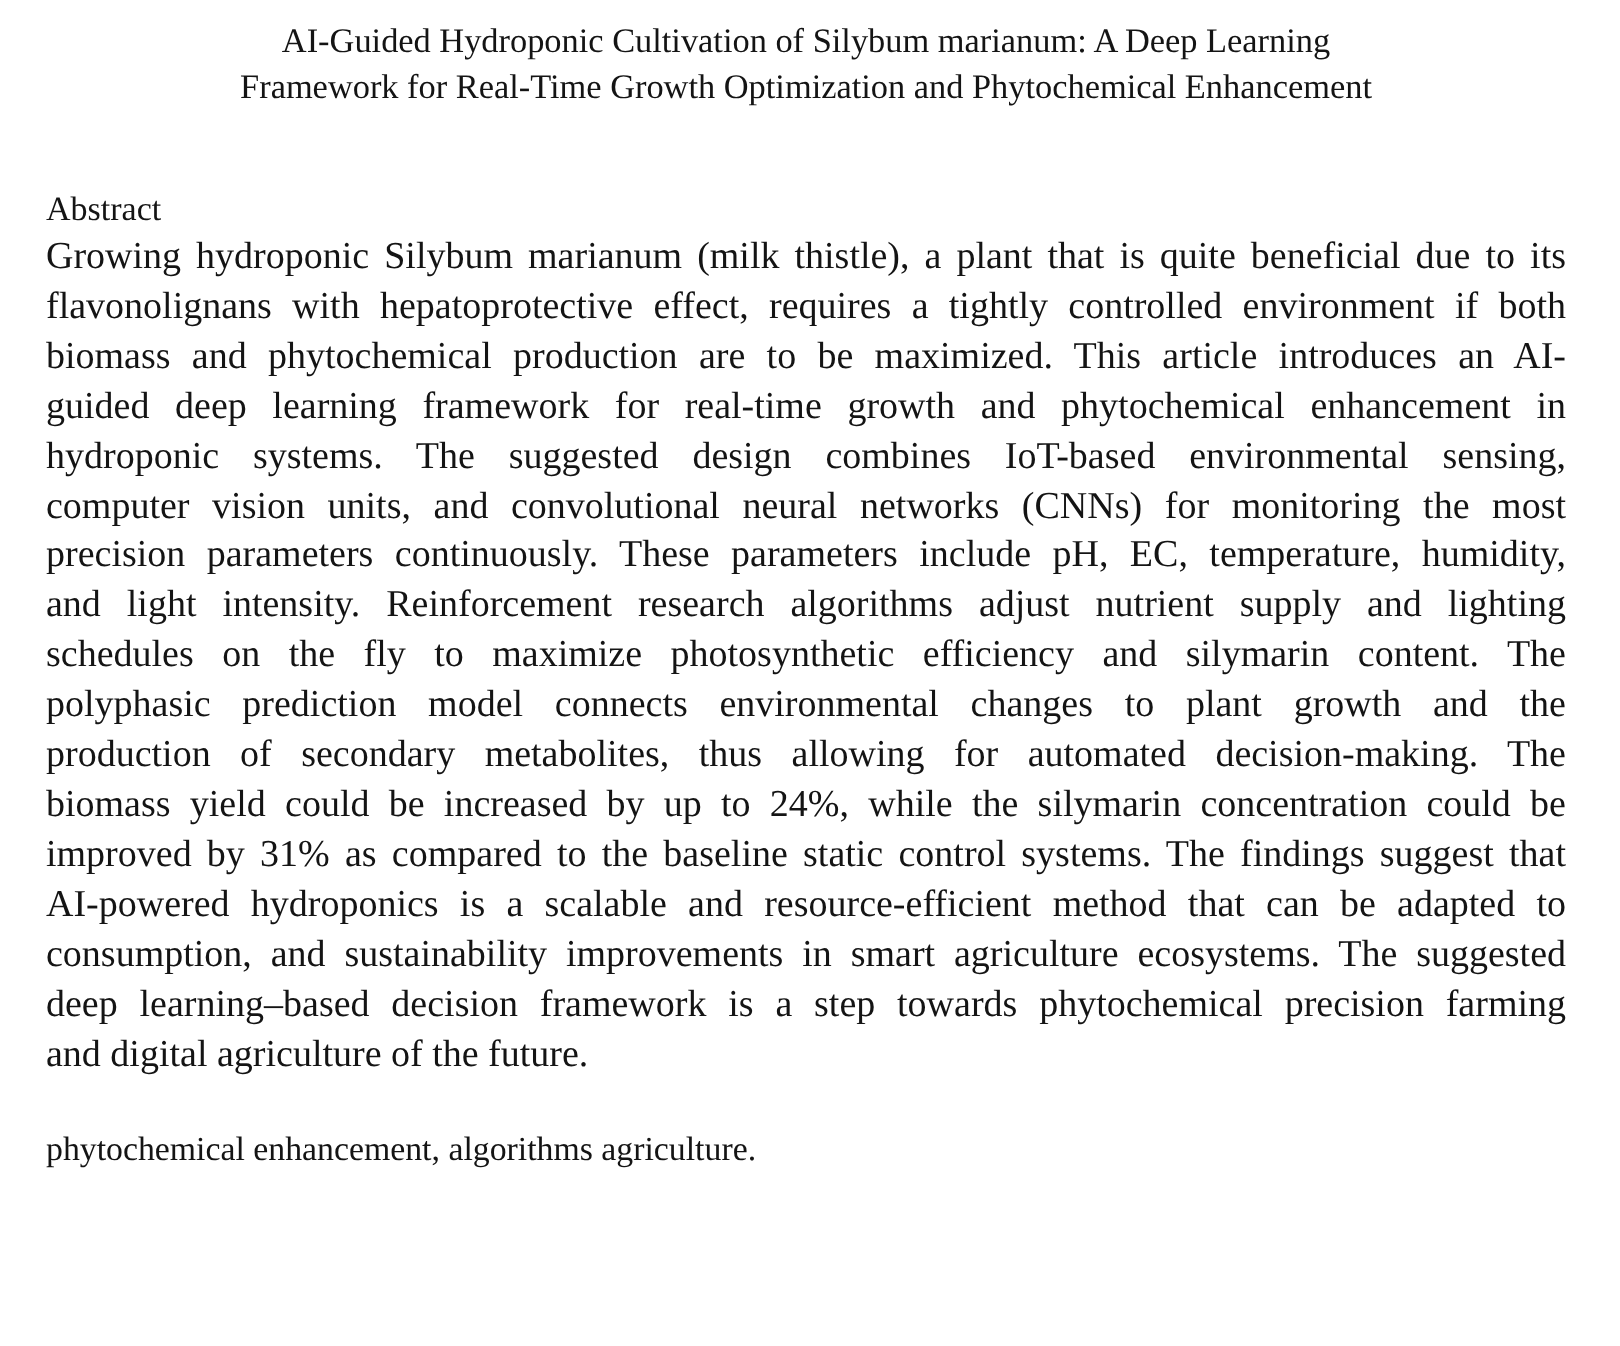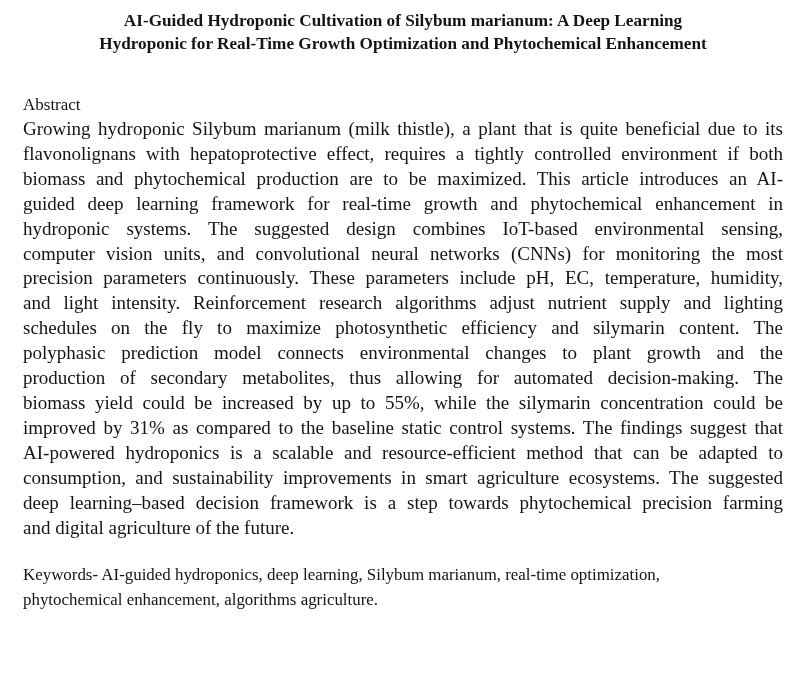--- a/index.html
+++ b/index.html
@@ -10,21 +10,21 @@
     font-family: "Liberation Serif", "DejaVu Serif", serif;
   }
   .page {
     width: 810px; height: 673px;
     padding: 10px 27px 0 23px;
     background: #ffffff;
     color: #141414;
   }
   .title-block {
     text-align: center;
-    font-weight: bold;
+    font-weight: normal;
     font-size: 17.2px;
   }
   .title-line {
     line-height: 22.5px;
   }
   .abstract-heading {
     margin-top: 38px;
     font-weight: normal;
     font-size: 17px;
     line-height: 24px;
@@ -52,43 +52,42 @@
     white-space: nowrap;
   }
 </style>
 </head>
 <body>
 
 <div class="page">
 
   <div class="title-block">
     <div class="title-line">AI-Guided Hydroponic Cultivation of Silybum marianum: A Deep Learning</div>
-    <div class="title-line">Hydroponic for Real-Time Growth Optimization and Phytochemical Enhancement</div>
+    <div class="title-line">Framework for Real-Time Growth Optimization and Phytochemical Enhancement</div>
   </div>
 
   <div class="abstract-heading">Abstract</div>
 
   <div class="abstract-paragraph">
     <div class="abstract-line">Growing hydroponic Silybum marianum (milk thistle), a plant that is quite beneficial due to its</div>
     <div class="abstract-line">flavonolignans with hepatoprotective effect, requires a tightly controlled environment if both</div>
     <div class="abstract-line">biomass and phytochemical production are to be maximized. This article introduces an AI-</div>
     <div class="abstract-line">guided deep learning framework for real-time growth and phytochemical enhancement in</div>
     <div class="abstract-line">hydroponic systems. The suggested design combines IoT-based environmental sensing,</div>
     <div class="abstract-line">computer vision units, and convolutional neural networks (CNNs) for monitoring the most</div>
     <div class="abstract-line">precision parameters continuously. These parameters include pH, EC, temperature, humidity,</div>
     <div class="abstract-line">and light intensity. Reinforcement research algorithms adjust nutrient supply and lighting</div>
     <div class="abstract-line">schedules on the fly to maximize photosynthetic efficiency and silymarin content. The</div>
     <div class="abstract-line">polyphasic prediction model connects environmental changes to plant growth and the</div>
     <div class="abstract-line">production of secondary metabolites, thus allowing for automated decision-making. The</div>
-    <div class="abstract-line">biomass yield could be increased by up to 55%, while the silymarin concentration could be</div>
+    <div class="abstract-line">biomass yield could be increased by up to 24%, while the silymarin concentration could be</div>
     <div class="abstract-line">improved by 31% as compared to the baseline static control systems. The findings suggest that</div>
     <div class="abstract-line">AI-powered hydroponics is a scalable and resource-efficient method that can be adapted to</div>
     <div class="abstract-line">consumption, and sustainability improvements in smart agriculture ecosystems. The suggested</div>
     <div class="abstract-line">deep learning–based decision framework is a step towards phytochemical precision farming</div>
     <div class="abstract-line last-line">and digital agriculture of the future.</div>
   </div>
 
   <div class="keywords-block">
-    <div class="keywords-line">Keywords- AI-guided hydroponics, deep learning, Silybum marianum, real-time optimization,</div>
     <div class="keywords-line">phytochemical enhancement, algorithms agriculture.</div>
   </div>
 
 </div>
 
 </body></html>

